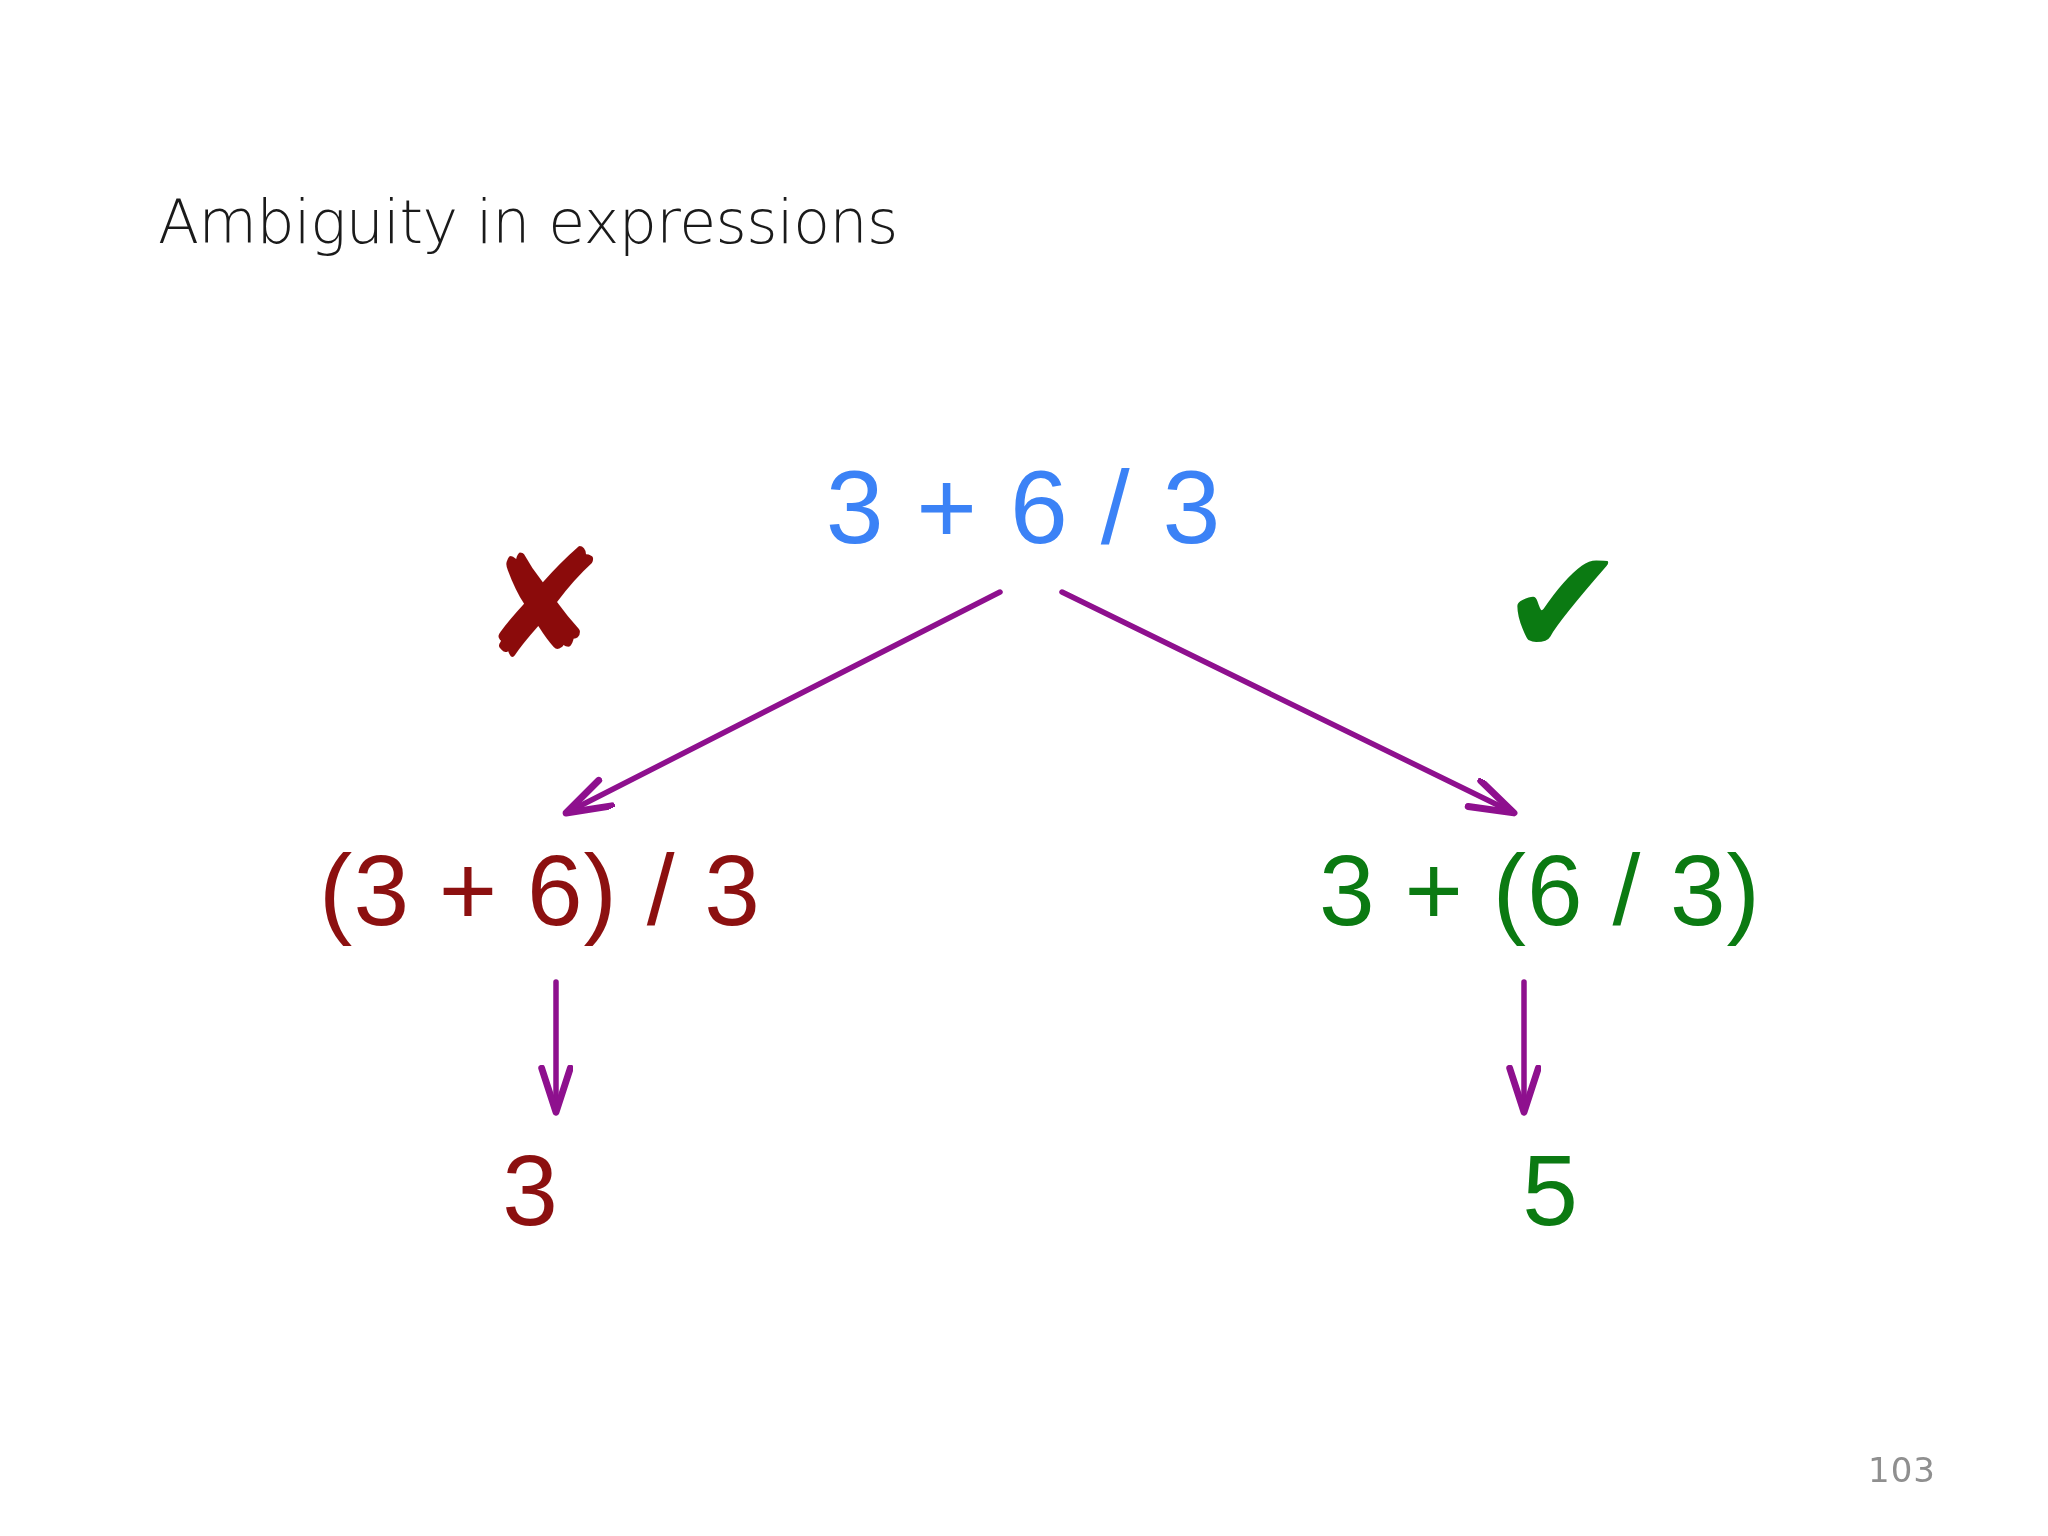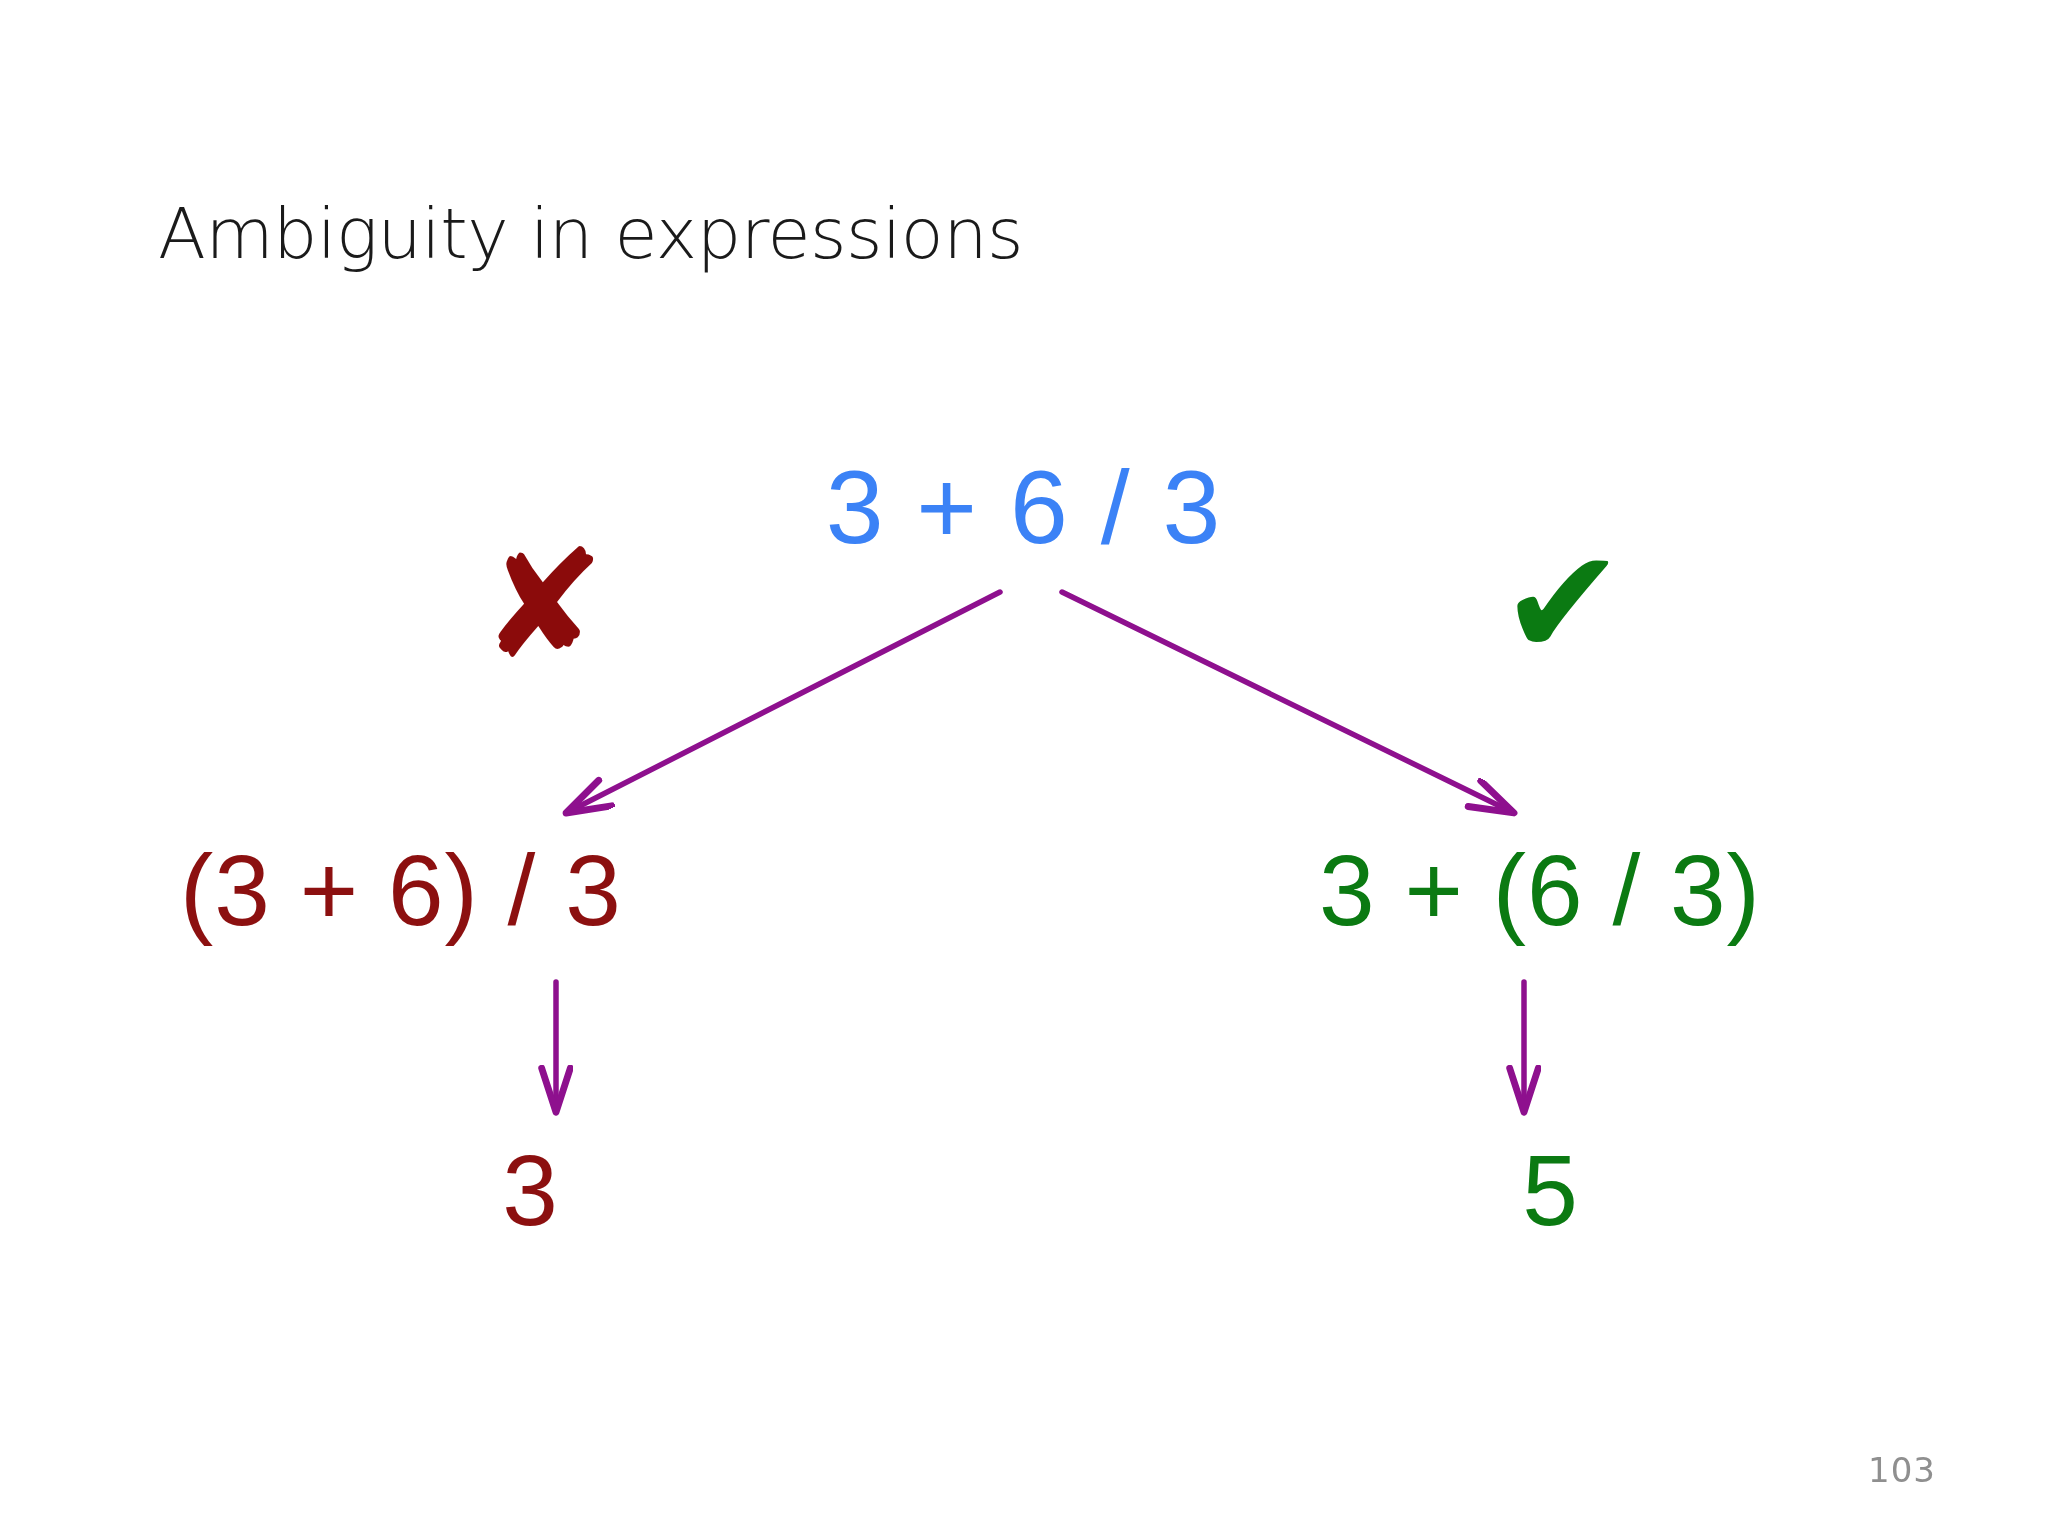--- a/index.html
+++ b/index.html
@@ -19,21 +19,21 @@
   }
 
   
   .slide-title {
     position: absolute;
     left: 158px;
     top: 150px;
     width: 1700px;
     font-family: "DejaVu Sans", sans-serif;
     font-weight: 300;
-    font-size: 70px;
+    font-size: 60px;
     line-height: 1.08;
     letter-spacing: -0.5px;
     color: #1a1a1a;
     white-space: nowrap;
     -webkit-font-smoothing: antialiased;
   }
 
   
   .expr {
     position: absolute;
@@ -50,21 +50,21 @@
     text-align: center;
     font-size: 104px;
     color: #3b82f6;
     letter-spacing: 2px;
   }
 
   .expr-left {
     left: 180px;
     top: 840px;
     width: 720px;
-    text-align: left;
+    text-align: center;
     font-size: 100px;
     color: #8C1010;
     letter-spacing: 1px;
   }
 
   .expr-right {
     left: 1160px;
     top: 840px;
     width: 760px;
     text-align: center;

